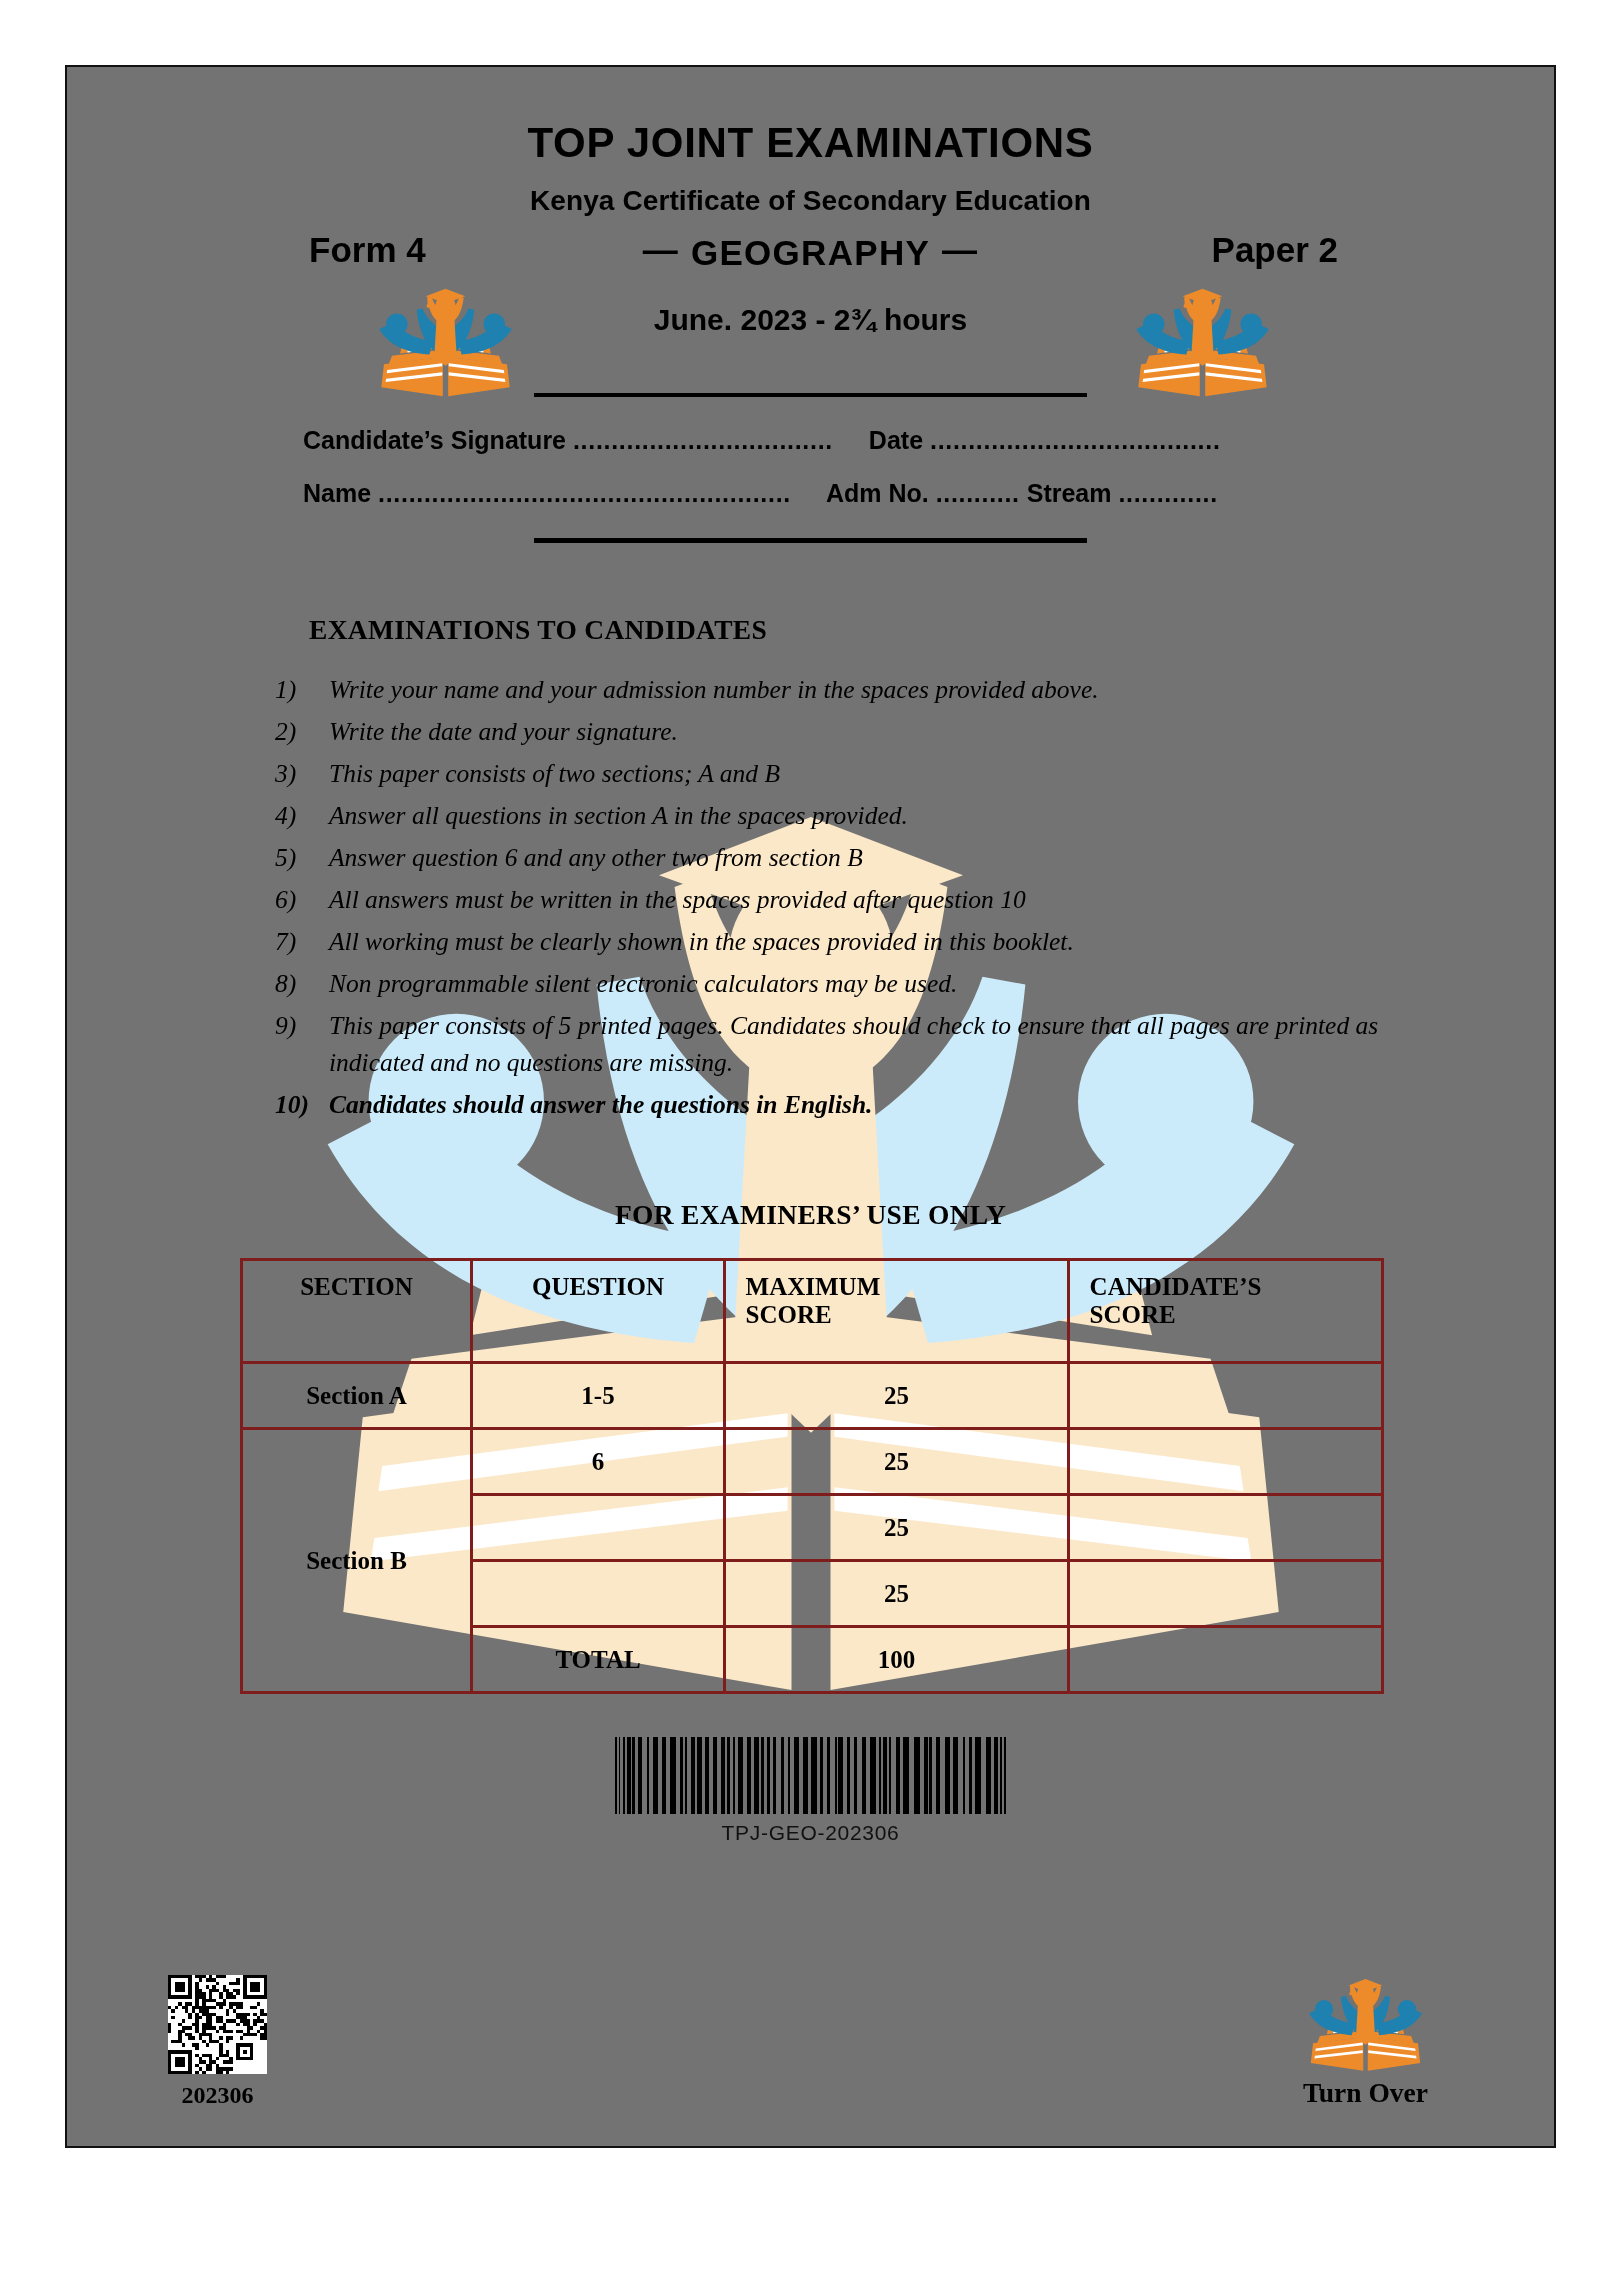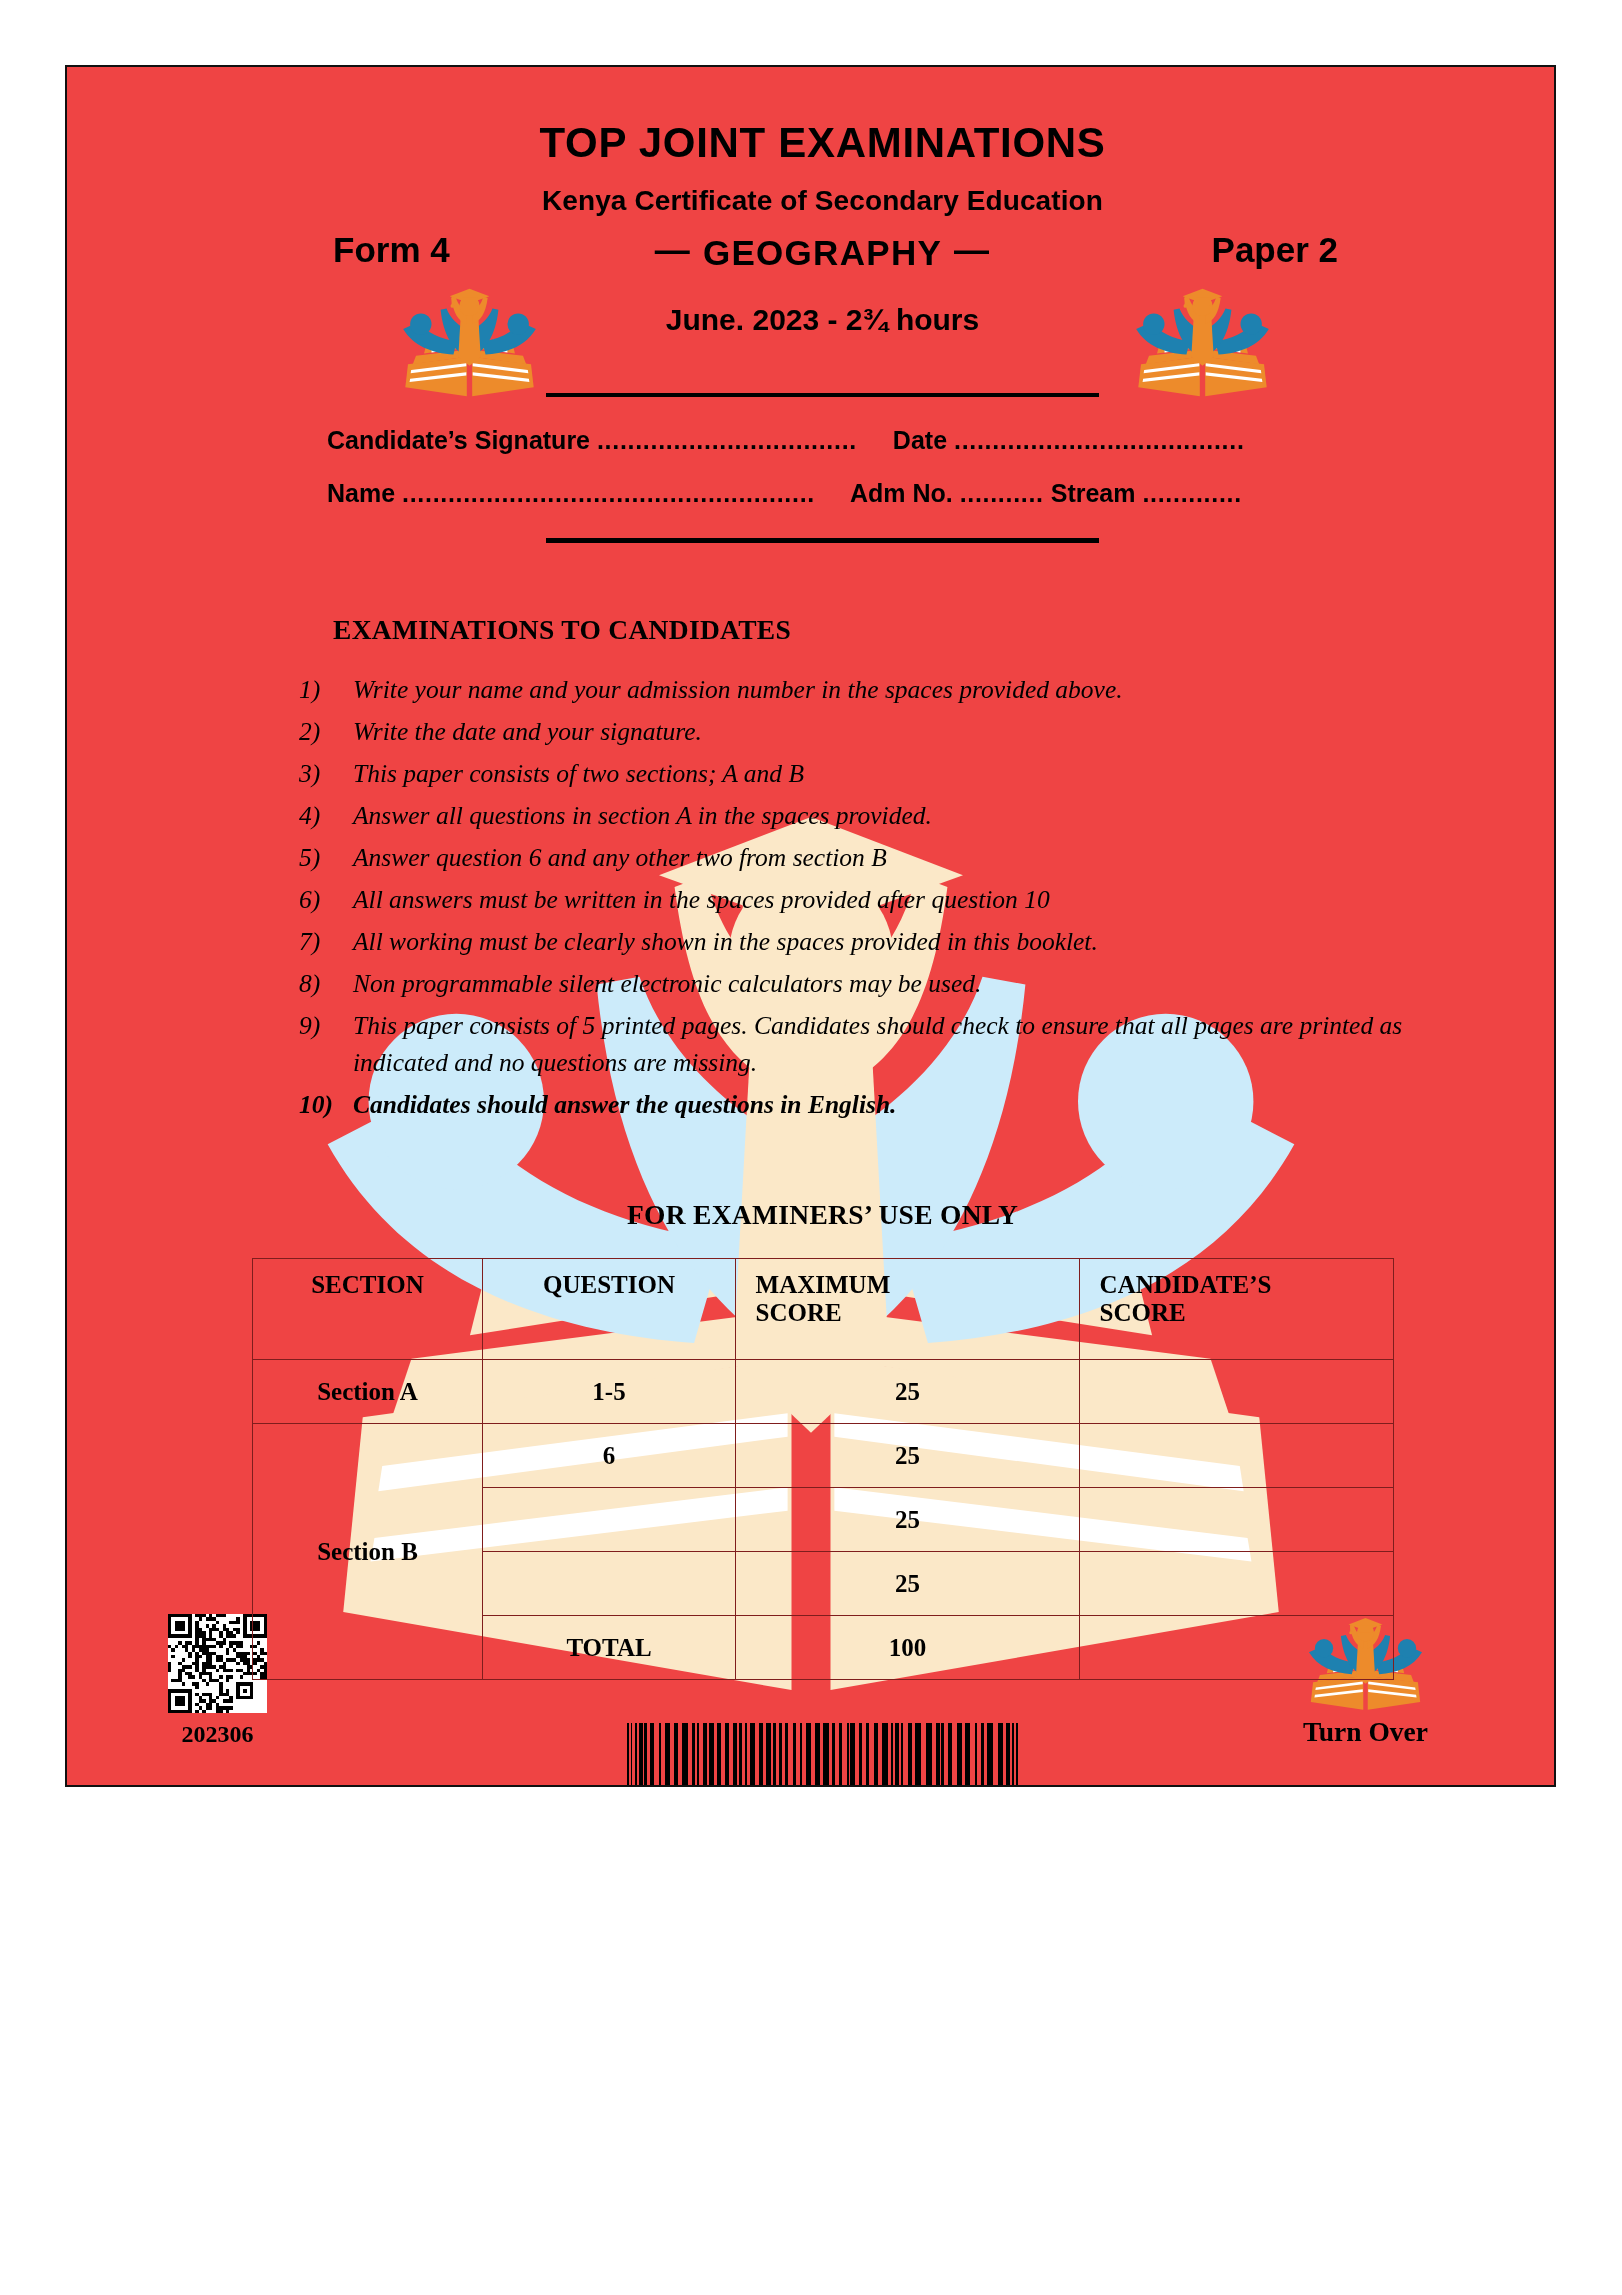--- a/index.html
+++ b/index.html
@@ -14,26 +14,25 @@
     position: relative;
     overflow: hidden;
   }
 
   
   #page-frame {
     position: absolute;
     left: 65px;
     top: 65px;
     width: 1491px;
-    height: 1722px;
+    height: 2083px;
     border: 2.6px solid #111111;
     box-sizing: border-box;
-    background: #ef4444;
+    background: #737373;
     overflow: hidden;
-    padding-left: 24px;
   }
 
   
   #watermark {
     position: absolute;
     left: 50%;
     top: 707px;
     transform: translateX(-50%);
     width: 1021px;
     height: 955px;
@@ -203,21 +202,21 @@
   }
   table.exam {
     border-collapse: collapse;
     width: 100%;
     table-layout: fixed;
     font-family: "Liberation Serif", serif;
     font-weight: bold;
     font-size: 25px;
   }
   table.exam td, table.exam th {
-    border: 1px solid #7f1d1d;
+    border: 3px solid #7f1d1d;
     text-align: center;
     vertical-align: middle;
     padding: 0;
   }
   table.exam th {
     font-weight: bold;
     font-size: 25px;
     height: 88px;
     vertical-align: top;
     padding-top: 11.8px;

